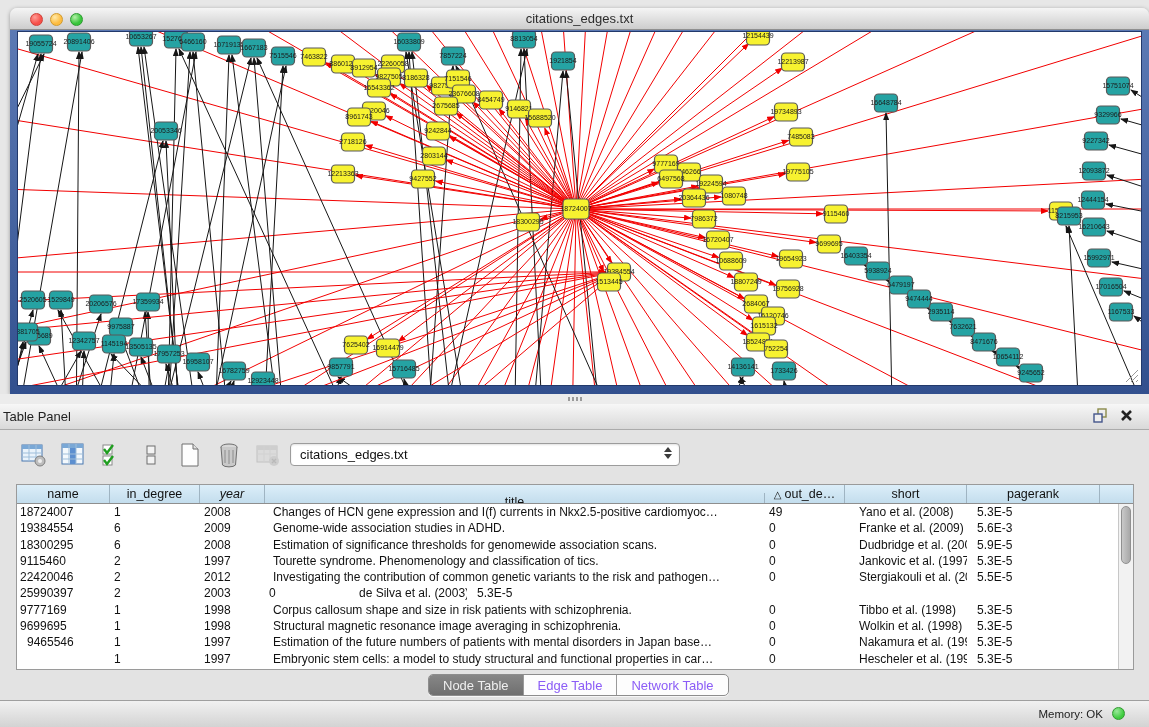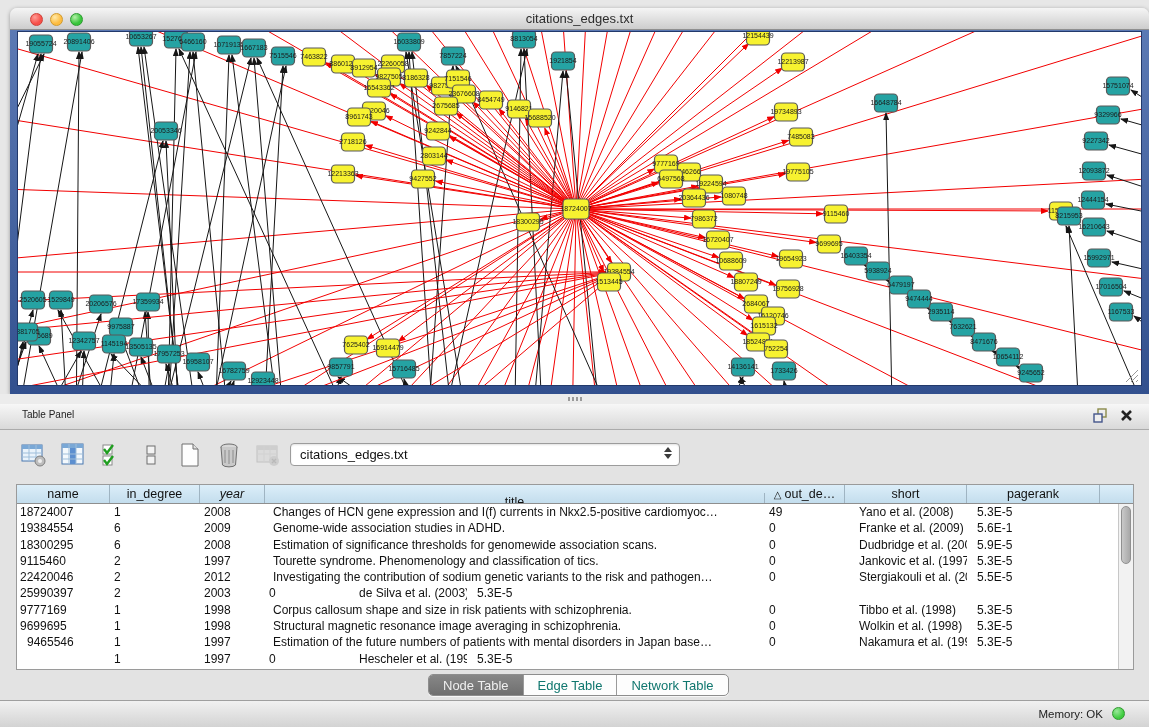--- a/index.html
+++ b/index.html
@@ -25,21 +25,21 @@
   #net-svg { position:absolute; left:0; top:0; }
 
   
   #splitter { position:absolute; left:0; top:394px; width:1149px; height:10px; background:#ececec; }
   #splitter .grip { position:absolute; left:568px; top:3px; width:14px; height:4px;
     background:repeating-linear-gradient(90deg,#9a9a9a 0 2px,transparent 2px 4px); }
 
   
   #panel-bar { position:absolute; left:0; top:404px; width:1149px; height:26px;
     background:linear-gradient(#f7f7f7,#d9d9d9); border-bottom:1px solid #ababab; }
-  #panel-bar .ptitle { position:absolute; left:22px; top:5px; font-size:10px; color:#222; }
+  #panel-bar .ptitle { position:absolute; left:3px; top:5px; font-size:13px; color:#222; }
   #panel-bar .bar-icons { position:absolute; right:16px; top:4px; display:flex; gap:12px; align-items:center; }
 
   
   #panel-content { position:absolute; left:0; top:430px; width:1149px; height:270px; background:#e3e3e3; }
   #toolbar { position:absolute; left:20px; top:10px; height:30px; display:flex; align-items:center; gap:11px; }
   .tbtn { width:28px; height:28px; display:flex; align-items:center; justify-content:center; }
   .fx { font-family:"DejaVu Serif", serif; font-style:italic; font-weight:bold; font-size:15px; color:#1a1a1a; }
   #table-combo { position:absolute; left:290px; top:13px; width:390px; height:23px; background:#fff;
     border:1px solid #9c9c9c; border-radius:4px; font-size:13px; color:#111;
     display:flex; align-items:center; padding-left:9px; box-shadow:inset 0 1px 2px rgba(0,0,0,.12); }
@@ -60,21 +60,21 @@
   #tbody .td { font-size:12px; color:#111; line-height:16px; white-space:nowrap; overflow:hidden; }
   #vscroll { position:absolute; right:0; top:19px; bottom:0; width:15px;
     background:#f2f2f2; border-left:1px solid #c7c7c7; }
   #vscroll .thumb { position:absolute; left:2px; top:2px; width:10px; height:58px;
     background:linear-gradient(90deg,#c9c9c9,#a8a8a8); border:1px solid #909090; border-radius:6px; }
 
   
   #tabs { position:absolute; left:428px; top:244px; height:22px; display:flex;
     border:1px solid #8d8d8d; border-radius:5px; overflow:hidden; background:#fdfdfd;
     box-shadow:0 1px 0 rgba(255,255,255,.7); }
-  #tabs .tab { font-size:13px; color:#0f766e; padding:0 14px; line-height:21px; border-right:1px solid #9a9a9a; }
+  #tabs .tab { font-size:13px; color:#8b5cf6; padding:0 14px; line-height:21px; border-right:1px solid #9a9a9a; }
   #tabs .tab:last-child { border-right:none; }
   #tabs .tab.active { background:linear-gradient(#878787,#6f6f6f); color:#efefef; }
 
   
   #status-bar { position:absolute; left:0; top:700px; width:1149px; height:27px;
     background:linear-gradient(#f1f1f1,#d3d3d3); border-top:1px solid #9f9f9f; }
   #status-bar .mem { position:absolute; right:46px; top:7px; font-size:11.5px; color:#222; }
   #status-bar .dot { position:absolute; right:24px; top:6px; width:13px; height:13px; border-radius:50%;
     background:radial-gradient(circle at 35% 30%,#9ae89a,#3fcc3f 65%); border:1px solid #2f9a2f; }
 </style>
@@ -815,21 +815,21 @@
           <div class="td" style="width: 122px; padding-left: 14px;">Yano et al. (2008)</div>
           <div class="td" style="width: 133px; padding-left: 10px;">5.3E-5</div>
         </div>
         <div class="tr">
           <div class="td" style="width: 93px; padding-left: 3px;">19384554</div>
           <div class="td" style="width: 90px; padding-left: 4px;">6</div>
           <div class="td" style="width: 65px; padding-left: 4px;">2009</div>
           <div class="td" style="width: 500px; padding-left: 8px;">Genome-wide association studies in ADHD.</div>
           <div class="td" style="width: 80px; padding-left: 4px;">0</div>
           <div class="td" style="width: 122px; padding-left: 14px;">Franke et al. (2009)</div>
-          <div class="td" style="width: 133px; padding-left: 10px;">5.6E-1</div>
+          <div class="td" style="width: 133px; padding-left: 10px;">5.6E-3</div>
         </div>
         <div class="tr">
           <div class="td" style="width: 93px; padding-left: 3px;">18300295</div>
           <div class="td" style="width: 90px; padding-left: 4px;">6</div>
           <div class="td" style="width: 65px; padding-left: 4px;">2008</div>
           <div class="td" style="width: 500px; padding-left: 8px;">Estimation of significance thresholds for genomewide association scans.</div>
           <div class="td" style="width: 80px; padding-left: 4px;">0</div>
           <div class="td" style="width: 122px; padding-left: 14px;">Dudbridge et al. (2008)</div>
           <div class="td" style="width: 133px; padding-left: 10px;">5.9E-5</div>
         </div>
@@ -839,21 +839,21 @@
           <div class="td" style="width: 65px; padding-left: 4px;">1997</div>
           <div class="td" style="width: 500px; padding-left: 8px;">Tourette syndrome. Phenomenology and classification of tics.</div>
           <div class="td" style="width: 80px; padding-left: 4px;">0</div>
           <div class="td" style="width: 122px; padding-left: 14px;">Jankovic et al. (1997)</div>
           <div class="td" style="width: 133px; padding-left: 10px;">5.3E-5</div>
         </div>
         <div class="tr">
           <div class="td" style="width: 93px; padding-left: 3px;">22420046</div>
           <div class="td" style="width: 90px; padding-left: 4px;">2</div>
           <div class="td" style="width: 65px; padding-left: 4px;">2012</div>
-          <div class="td" style="width: 500px; padding-left: 8px;">Investigating the contribution of sodium genetic variants to the risk and pathogen…</div>
+          <div class="td" style="width: 500px; padding-left: 8px;">Investigating the contribution of common genetic variants to the risk and pathogen…</div>
           <div class="td" style="width: 80px; padding-left: 4px;">0</div>
           <div class="td" style="width: 122px; padding-left: 14px;">Stergiakouli et al. (2012)</div>
           <div class="td" style="width: 133px; padding-left: 10px;">5.5E-5</div>
         </div>
         <div class="tr">
           <div class="td" style="width: 93px; padding-left: 3px;">25990397</div>
           <div class="td" style="width: 90px; padding-left: 4px;">2</div>
           <div class="td" style="width: 65px; padding-left: 4px;">2003</div>
           <div class="td" style="width: 80px; padding-left: 4px;">0</div>
           <div class="td" style="width: 122px; padding-left: 14px;">de Silva et al. (2003)</div>
@@ -883,20 +883,21 @@
           <div class="td" style="width: 65px; padding-left: 4px;">1997</div>
           <div class="td" style="width: 500px; padding-left: 8px;">Estimation of the future numbers of patients with mental disorders in Japan base…</div>
           <div class="td" style="width: 80px; padding-left: 4px;">0</div>
           <div class="td" style="width: 122px; padding-left: 14px;">Nakamura et al. (1997)</div>
           <div class="td" style="width: 133px; padding-left: 10px;">5.3E-5</div>
         </div>
         <div class="tr">
           <div class="td" style="width: 93px; padding-left: 3px; margin-top: 38px;">9463627</div>
           <div class="td" style="width: 90px; padding-left: 4px;">1</div>
           <div class="td" style="width: 65px; padding-left: 4px;">1997</div>
+          <div class="td" style="width: 500px; padding-left: 8px;">Embryonic stem cells: a model to study structural and functional properties in car…</div>
           <div class="td" style="width: 80px; padding-left: 4px;">0</div>
           <div class="td" style="width: 122px; padding-left: 14px;">Hescheler et al. (1997)</div>
           <div class="td" style="width: 133px; padding-left: 10px;">5.3E-5</div>
         </div>
       </div>
     <div id="vscroll">
       <div class="thumb"></div>
     </div>
   </div>
 

